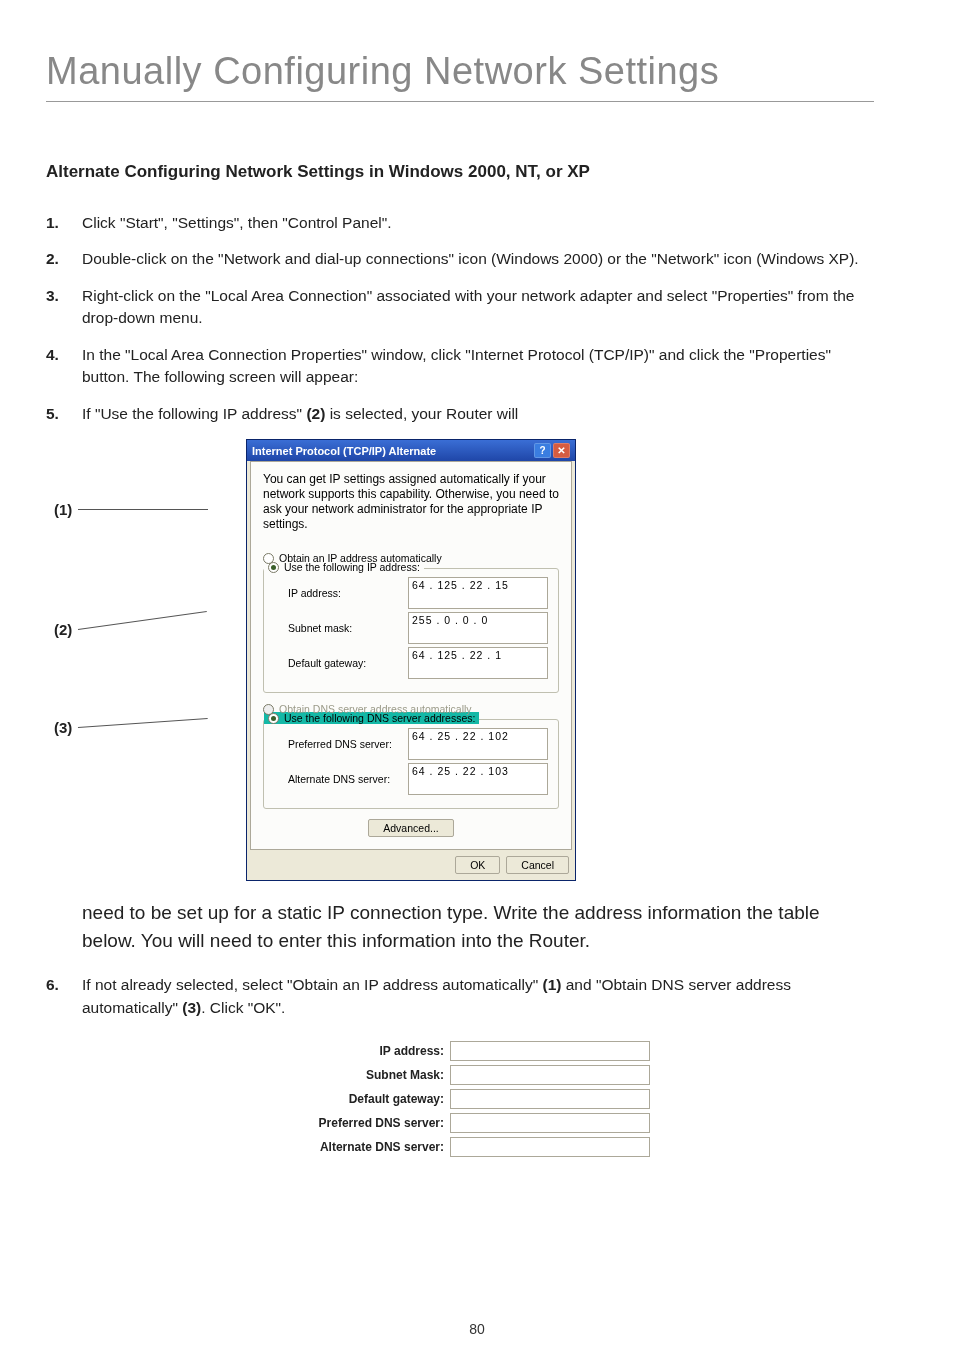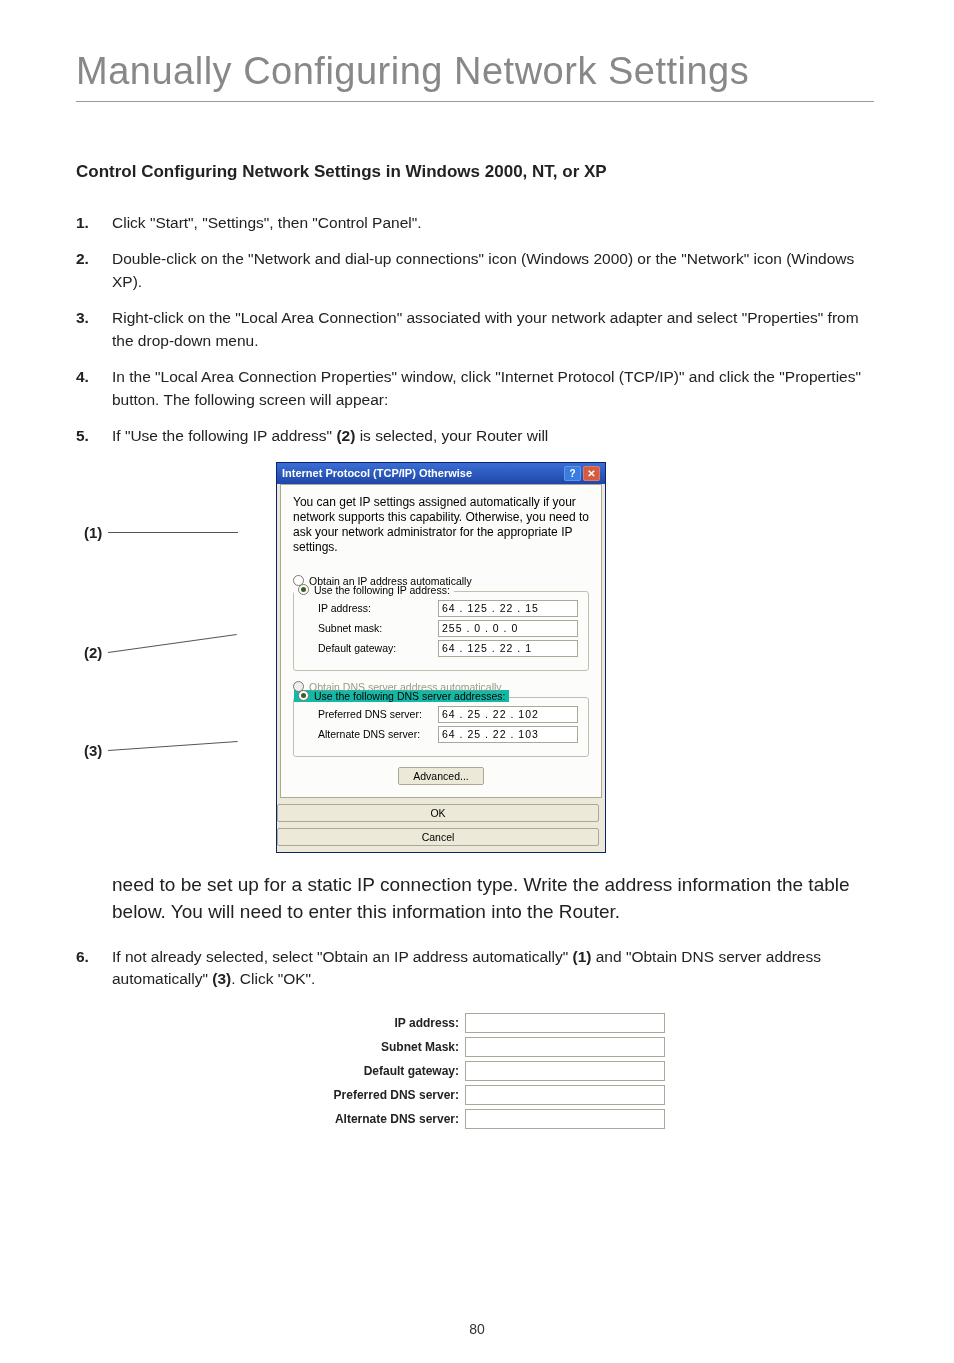--- a/index.html
+++ b/index.html
@@ -5,21 +5,21 @@
   * { box-sizing: border-box; margin: 0; padding: 0; }
   body {
     font-family: Arial, Helvetica, sans-serif;
     background: #fff;
     width: 954px;
     height: 1363px;
     position: relative;
     color: #333;
   }
   .page {
-    padding: 50px 80px 40px 76px;
+    padding: 50px 80px 40px 46px;
   }
   .title {
     font-size: 38px;
     font-weight: 300;
     color: #888;
     letter-spacing: 0.5px;
     margin-bottom: 8px;
     font-family: "Helvetica Neue", Helvetica, Arial, sans-serif;
   }
   .title-underline {
@@ -125,23 +125,23 @@
     border:1px solid #c0c0b0;
     border-radius:3px;
     padding:8px 10px 10px 10px;
     margin-bottom:10px;
   }
   .radio-row{display:flex;align-items:center;gap:5px;margin:1px 0 4px 0;}
   .radio{width:11px;height:11px;border:1px solid #7a7a66;border-radius:50%;background:#fff;display:inline-block;position:relative;}
   .radio.sel::after{content:"";position:absolute;top:2px;left:2px;width:5px;height:5px;background:#3b5f2b;border-radius:50%;}
   .radio.dis{background:#eee;}
   .form-row{display:flex;align-items:center;justify-content:space-between;margin:3px 0 3px 14px;}
-  .ipbox{border:1px solid #aca899;background:#fff;height:17px;padding:1px 3px;font-size:10.5px;letter-spacing:1px;min-width:140px;text-align:left;font-family:Tahoma,Arial;}
+  .ipbox{border:1px solid #aca899;background:#fff;height:32px;padding:1px 3px;font-size:10.5px;letter-spacing:1px;min-width:140px;text-align:left;font-family:Tahoma,Arial;}
   .btn{border:1px solid #aca899;background:#ece9d8;padding:2px 14px;font-size:10.5px;border-radius:2px;}
-  .btn-row{display:flex;justify-content:flex-end;gap:6px;margin-top:6px;flex-direction:column;}
+  .btn-row{display:flex;justify-content:flex-end;gap:6px;margin-top:6px;}
   .adv-row{display:flex;justify-content:center;margin-top:6px;}
   .greyed{color:#9a9a88;}
 
   .after-img {
     font-size: 19px;
     line-height: 1.45;
     color: #222;
     margin: 4px 0 20px 36px;
   }
   .footer-bold {
@@ -172,21 +172,21 @@
     left:0;
   }
 </style>
 </head>
 <body>
 
 <div class="page">
   <div class="title">Manually Configuring Network Settings</div>
   <div class="title-underline"></div>
 
-  <div class="section-heading">Control Configuring Network Settings in Windows 2000, NT, or XP</div>
+  <div class="section-heading">Alternate Configuring Network Settings in Windows 2000, NT, or XP</div>
 
   <ol class="steps">
     <li>
       <div class="step-num">1.</div>
       <div class="step-body">Click "Start", "Settings", then "Control Panel".</div>
     </li>
     <li>
       <div class="step-num">2.</div>
       <div class="step-body">Double-click on the "Network and dial-up connections" icon (Windows 2000) or the "Network" icon (Windows XP).</div>
     </li>
@@ -217,21 +217,21 @@
           <span class="line"></span>
         </div>
       <div class="callout c3">
           <span>(3)</span>
           <span class="line"></span>
         </div>
     </div>
 
     <div class="dialog">
       <div class="dlg-titlebar">
-        <span>Internet Protocol (TCP/IP) Otherwise</span>
+        <span>Internet Protocol (TCP/IP) Alternate</span>
         <span class="btns">
           <span class="sqbtn help">?</span>
           <span class="sqbtn">✕</span>
         </span>
       </div>
       <div class="tab-panel">
         <div class="desc">You can get IP settings assigned automatically if your network supports this capability. Otherwise, you need to ask your network administrator for the appropriate IP settings.</div>
 
         <div class="radio-row">
           <span class="radio"></span>

